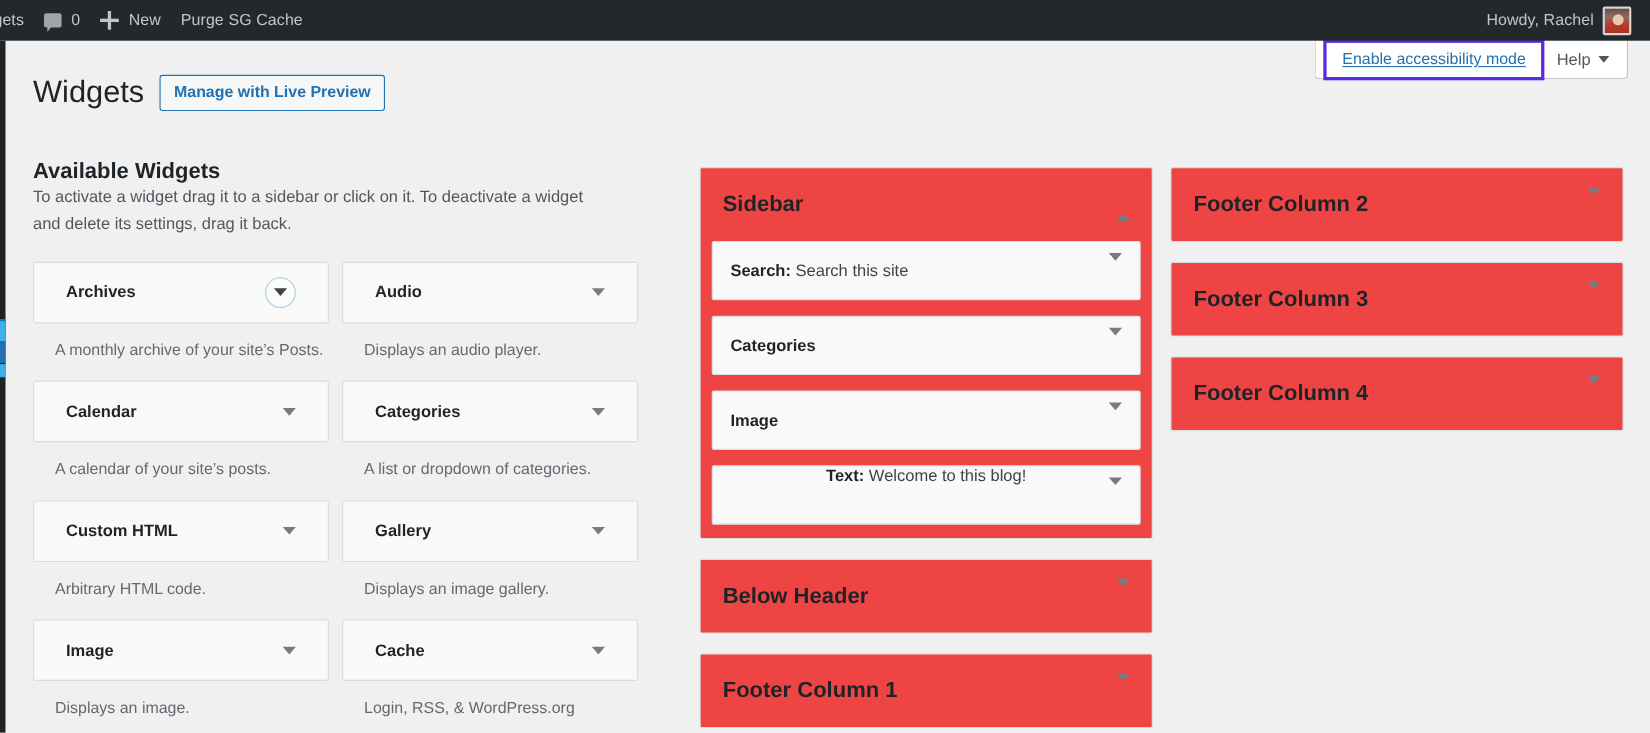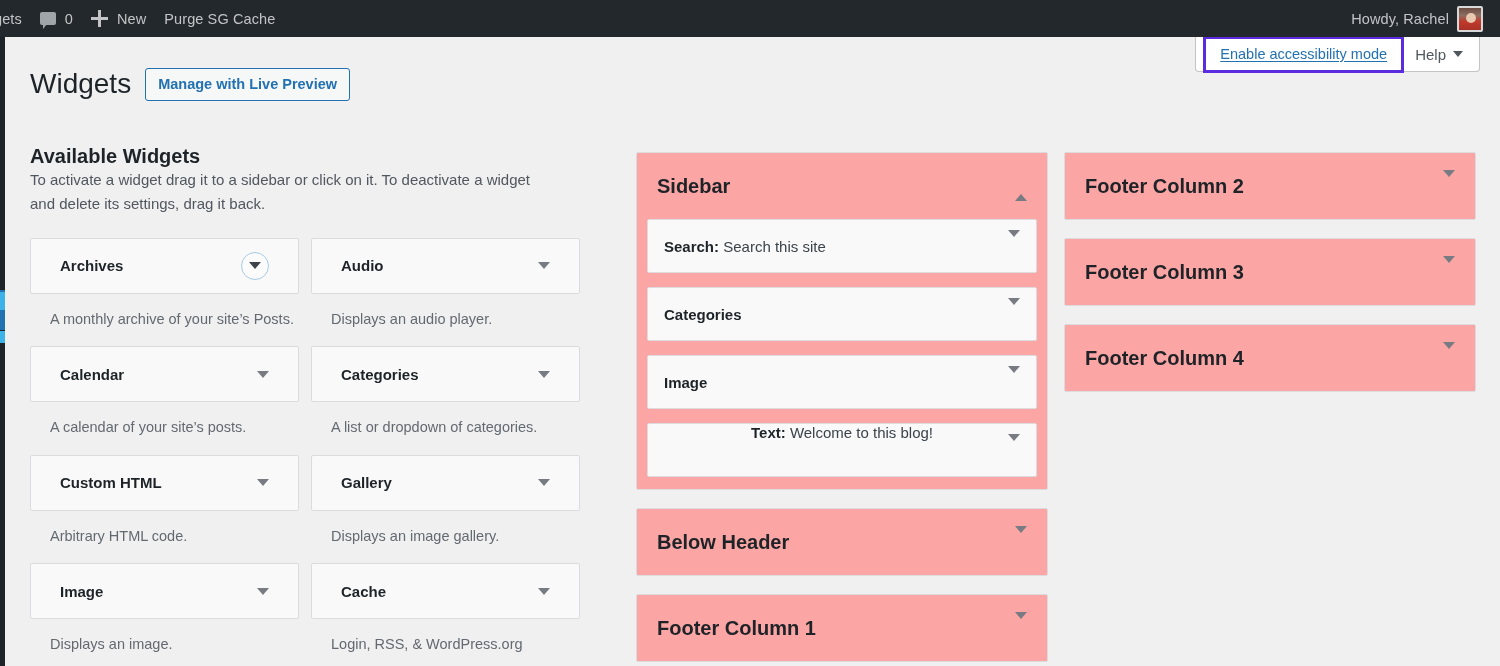--- a/index.html
+++ b/index.html
@@ -291,21 +291,21 @@
 
   .widget-desc {
     font-size: 14.5px;
     color: #646970;
     line-height: 1.55;
     padding: 14px 2px 16px 20px;
   }
 
   
   .panel {
-    background: #fca5a5;
+    background: #ef4444;
     border: 1px solid #dcdcde;
     border-radius: 2px;
     margin-bottom: 18px;
   }
   .panel-head {
     height: 66px;
     display: flex;
     align-items: center;
     padding: 0 20px;
     cursor: pointer;

